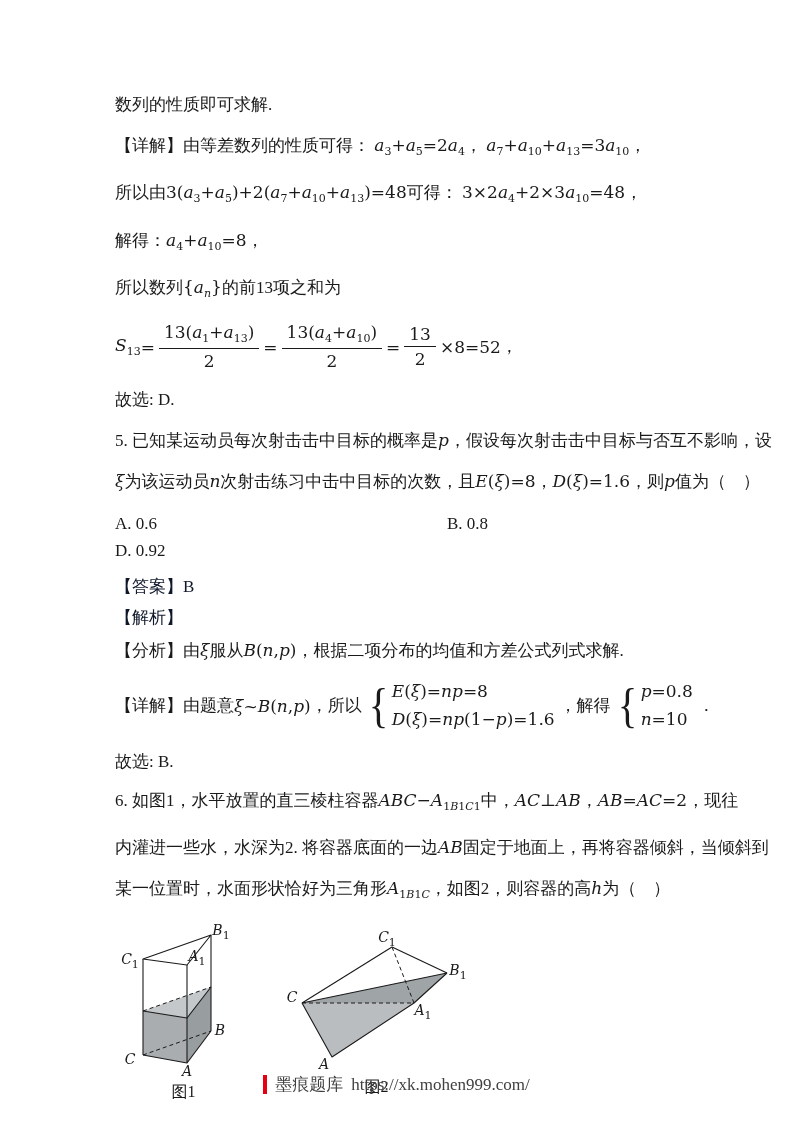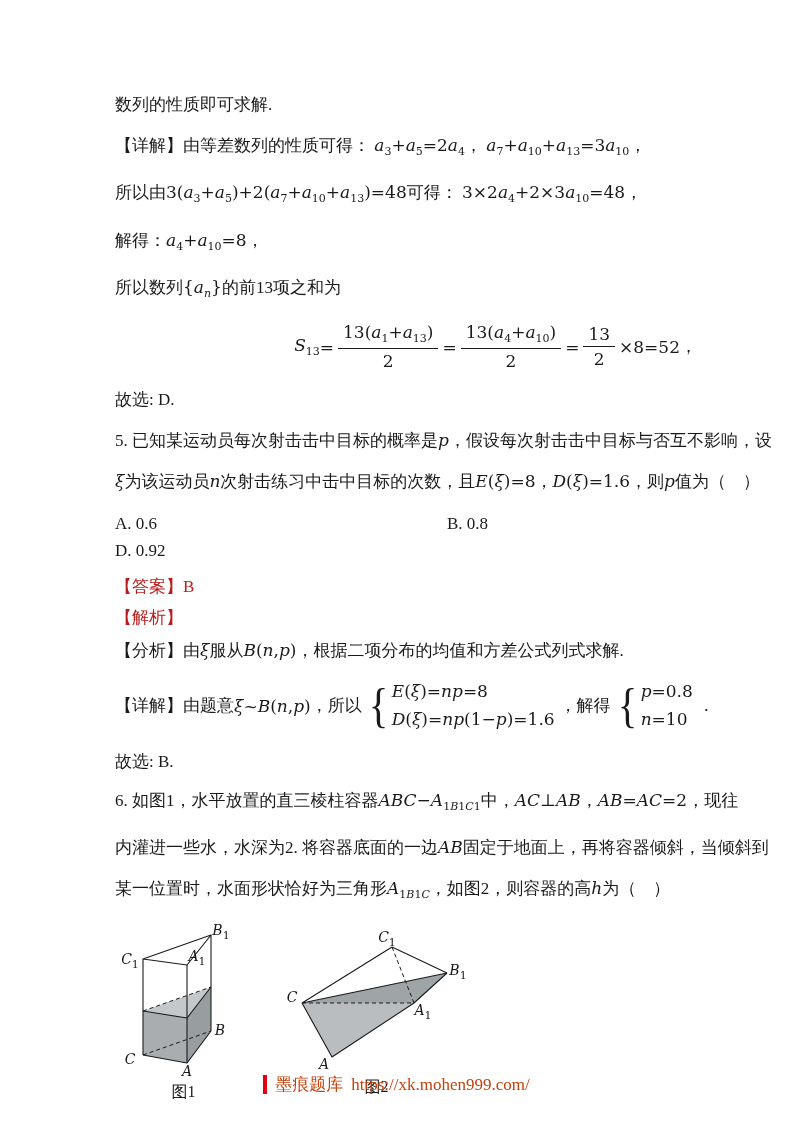--- a/index.html
+++ b/index.html
@@ -10,43 +10,43 @@
     color: #1a1a1a;
   }
   .page { position: relative; width: 793px; height: 1122px; background: #fff; overflow: hidden; }
   .content { padding: 84px 96px 0 115px; }
 
   .line { font-size: 17px; line-height: 41px; white-space: nowrap; }
   .math { font-family: "DejaVu Serif", "Liberation Serif", serif; }
   .math i { font-style: italic; }
   .math sub { font-size: 11px; }
   .math sub i { font-style: italic; }
-  .blue { color: #b91c1c; }
+  .blue { color: #0f172a; }
 
   .opts { display: grid; grid-template-columns: 332px auto; font-size: 17px; line-height: 27px; white-space: nowrap; }
 
-  .formula { display: flex; align-items: center; min-height: 64px; font-size: 17px; white-space: nowrap; justify-content: flex-end; }
+  .formula { display: flex; align-items: center; min-height: 64px; font-size: 17px; white-space: nowrap; }
   .frac { display: inline-flex; flex-direction: column; text-align: center; margin: 0 4px; vertical-align: middle; }
   .frac .num { border-bottom: 1.2px solid #1a1a1a; padding: 0 5px 2px; line-height: 1.2; }
   .frac .den { padding-top: 2px; line-height: 1.2; }
 
   .caseline { display: flex; align-items: center; min-height: 76px; font-size: 17px; white-space: nowrap; }
   .cases { display: inline-flex; align-items: center; margin: 0 5px; }
   .cases .brace { font-size: 48px; font-weight: 300; line-height: 1; margin-right: 2px; transform: scaleX(.85); }
   .cases .rows { display: inline-flex; flex-direction: column; row-gap: 2px; text-align: left; line-height: 1.5; }
 
   .figures { display: flex; gap: 38px; margin: 8px 0 0 6px; }
   .figwrap { position: relative; }
   .vlabel { position: absolute; transform: translate(-50%,-50%); font-size: 14px; white-space: nowrap; }
   figcaption { text-align: center; font-size: 16px; margin-top: 4px; }
   svg { display: block; }
   .edge { fill: none; stroke: #1a1a1a; stroke-width: 1.1; stroke-linejoin: round; }
   .dash { fill: none; stroke: #1a1a1a; stroke-width: 1; stroke-dasharray: 4 3; }
 
-  .footer { position: absolute; left: 0; bottom: 26px; width: 100%; display: flex; align-items: center; justify-content: center; gap: 8px; font-size: 17px; color: #c2410c; }
+  .footer { position: absolute; left: 0; bottom: 26px; width: 100%; display: flex; align-items: center; justify-content: center; gap: 8px; font-size: 17px; color: #404040; }
   .footer .bar { width: 4px; height: 19px; background: #e60012; }
 </style>
 </head>
 <body>
 
 <div class="page">
   <div class="content">
 
     <p class="line"><span>数列的性质即可求解.</span></p>
 

